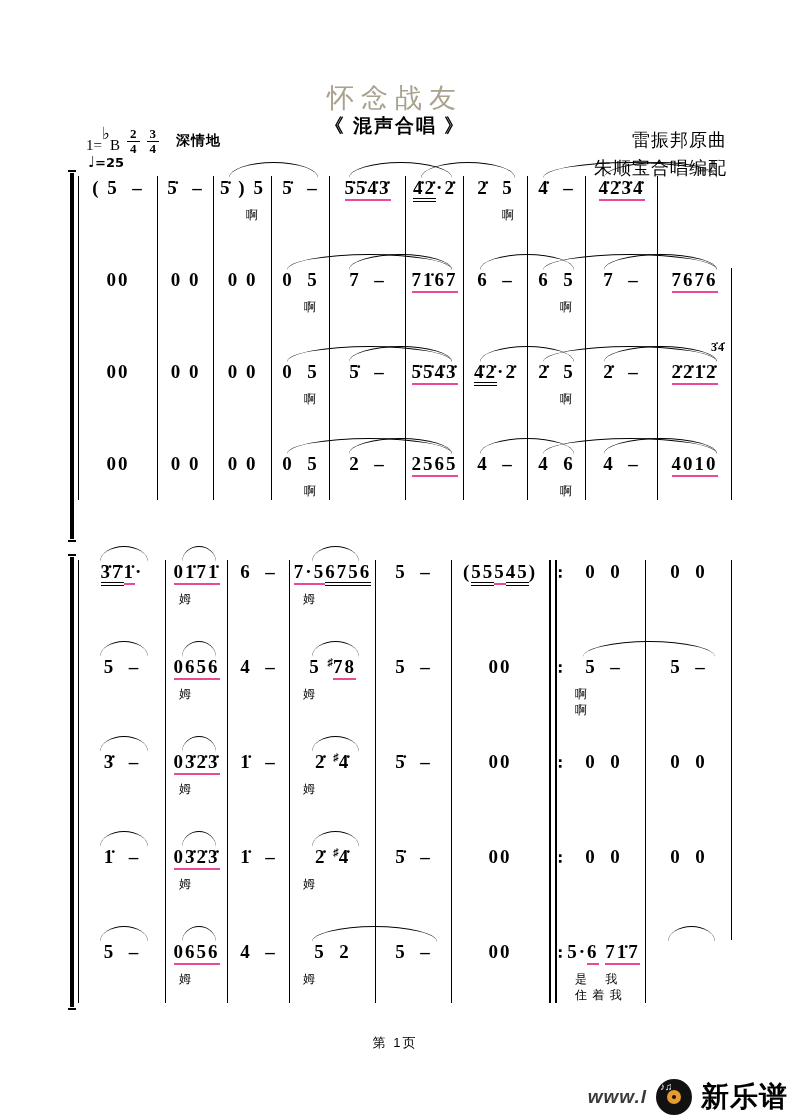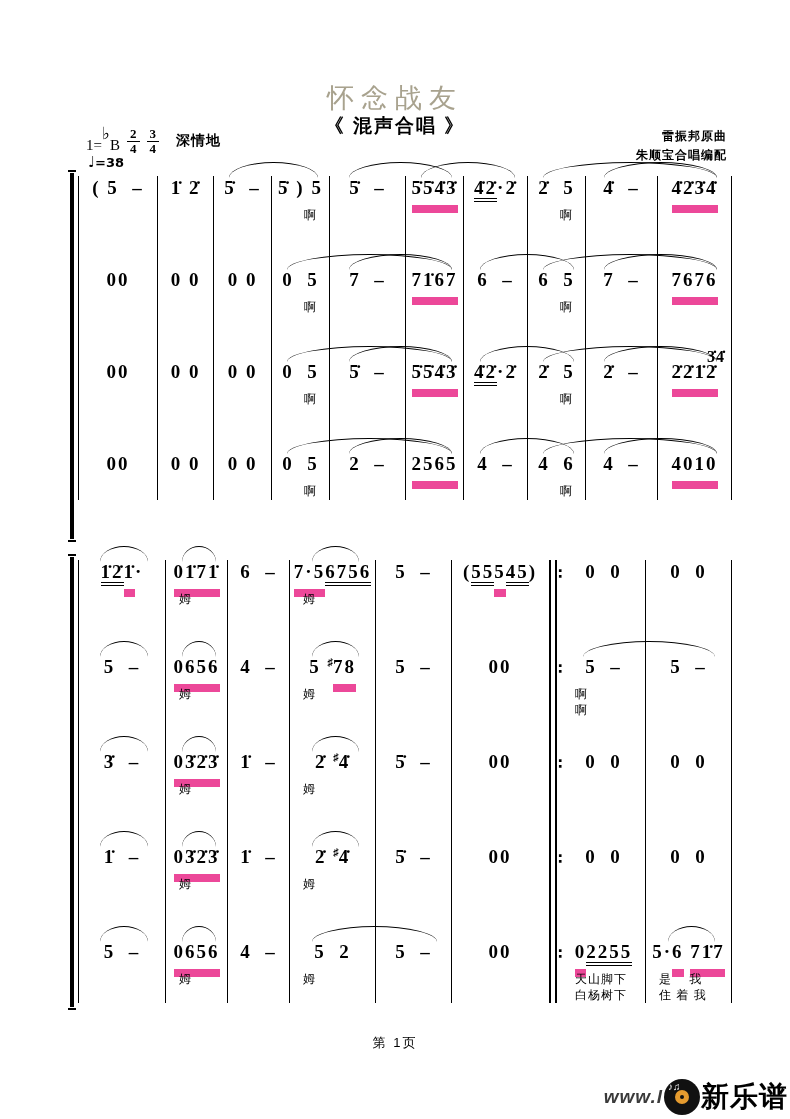--- a/index.html
+++ b/index.html
@@ -17,55 +17,55 @@
   .keyblock .flat{font-size:17px;vertical-align:6px;position:relative;top:-5px;}
   .frac{display:inline-flex;flex-direction:column;align-items:center;line-height:1.05;
         font-size:13px;font-weight:bold;}
   .frac .num{border-bottom:1px solid #000;padding:0 3px;}
   .frac .den{padding:0 3px;}
   .expr{font-family:"Liberation Sans","DejaVu Sans",sans-serif;font-weight:bold;
         font-size:14px;margin-left:10px;letter-spacing:1px;}
   .tempo{position:absolute;left:88px;top:153px;font-size:13px;font-weight:bold;
          font-family:"DejaVu Sans",sans-serif;}
   .tempo .tnote{font-size:15px;}
-  .credits{position:absolute;right:63px;top:127px;text-align:right;font-size:12px;
-           font-weight:bold;line-height:1.55;letter-spacing:1px;}
+  .credits{position:absolute;right:63px;top:127px;text-align:right;font-size:18px;
+           font-weight:normal;line-height:1.55;letter-spacing:1px;}
 
   
   .system{position:absolute;width:654px;}
   .system::before{content:"";position:absolute;left:-8px;top:-3px;bottom:-3px;width:4px;background:#000;}
   .system::after{content:"";position:absolute;left:-10px;top:-6px;bottom:-6px;width:8px;
                  border-top:2px solid #000;border-bottom:2px solid #000;}
   .vrow{position:relative;}
   .cells{display:grid;}
   .cell{position:relative;border-right:1px solid #000;box-sizing:border-box;overflow:visible;}
   .cell:first-child{border-left:1px solid #000;}
   .cell.nb{border-right:none;}
   .notes{font-family:"Liberation Serif","DejaVu Serif",serif;font-weight:bold;
          font-size:19px;letter-spacing:2px;text-align:center;padding-top:1px;white-space:pre;}
-  .u1{border-bottom:8px solid #ec4899;padding-bottom:7px;}
+  .u1{border-bottom:2px solid #ec4899;padding-bottom:1px;}
   .u2{border-bottom:4px double #000;padding-bottom:0;}
   .sharp{font-size:11px;vertical-align:7px;letter-spacing:0;}
-  .grace{position:absolute;top:-20px;right:6px;font-size:16px;font-weight:bold;
-         font-family:"Liberation Serif","DejaVu Serif",serif;letter-spacing:1px;margin-top:8px;}
+  .grace{position:absolute;top:-20px;right:6px;font-size:12px;font-weight:bold;
+         font-family:"Liberation Serif","DejaVu Serif",serif;letter-spacing:1px;}
   .ly{font-size:12px;margin-top:9px;white-space:pre-line;line-height:1.3;letter-spacing:1px;}
   .la-l{text-align:left;padding-left:13px;}
   .la-r{text-align:right;padding-right:12px;}
   .arc{position:absolute;top:-14px;height:15px;border:0 solid #000;border-top-width:1.5px;
        border-radius:50% 50% 0 0 / 100% 100% 0 0;pointer-events:none;}
   .rpt{position:relative;border-right:none;}
   .rpt::before{content:"";position:absolute;left:1px;top:0;bottom:0;width:4px;
                border-left:2px solid #000;border-right:2px solid #000;}
   .rdots{position:absolute;left:10px;top:5px;font-size:15px;font-weight:bold;
          font-family:"DejaVu Sans",sans-serif;}
 
   
   .footer{position:absolute;top:1034px;left:0;right:0;text-align:center;
           font-size:13px;letter-spacing:2px;}
-  .watermark{position:absolute;right:2px;top:1078px;display:flex;align-items:center;gap:1px;}
+  .watermark{position:absolute;right:2px;top:1078px;display:flex;align-items:center;gap:9px;}
   .wm-url{font-style:italic;font-weight:bold;font-size:19px;color:#3a3a3a;letter-spacing:1px;}
   .vinyl{width:36px;height:36px;border-radius:50%;background:#111;position:relative;flex:0 0 auto;}
   .vinyl .hole{position:absolute;inset:11px;border-radius:50%;background:#e59b2f;}
   .vinyl .pin{position:absolute;inset:16px;border-radius:50%;background:#111;}
   .vinyl .vnotes{position:absolute;left:4px;top:3px;color:#fff;font-size:10px;line-height:1;}
   .wm-brand{font-weight:bold;font-size:28px;letter-spacing:1px;color:#000;}
 </style>
 </head>
 <body>
 
@@ -80,36 +80,33 @@
       <span class="num">2</span>
       <span class="den">4</span>
     </span>
     <span class="frac">
       <span class="num">3</span>
       <span class="den">4</span>
     </span>
     <span class="expr">深情地</span>
   </div>
   <div class="tempo">
-    <span class="tnote">♩</span><span>=38</span>
+    <span class="tnote">♩</span><span>=25</span>
   </div>
 
   <div class="credits">
     <div>雷振邦原曲</div>
     <div>朱顺宝合唱编配</div>
   </div>
 
   <div class="system" id="sys0" style="left:78px;top:176px;">
       <div class="vrow" style="height: 92px;">
         <div class="cells" style="grid-template-columns: 80px 56px 58px 58px 76px 58px 64px 58px 72px 74px; height: 92px;">
           <div class="cell">
             <div class="notes">( 5  –</div>
-          </div>
-          <div class="cell">
-            <div class="notes">1̇ 2̇</div>
           </div>
           <div class="cell">
             <div class="notes">5̇  –</div>
           </div>
           <div class="cell">
             <div class="notes">5̇ ) 5</div>
             <div class="ly la-r">啊</div>
           </div>
           <div class="cell">
             <div class="notes">5̇  –</div>
@@ -259,21 +256,21 @@
         <div class="arc" style="left: 271px; width: 103.4px;"></div>
         <div class="arc" style="left: 402px; width: 94.4px;"></div>
         <div class="arc" style="left: 526px; width: 113.2px;"></div>
         <div class="arc" style="left: 464.5px; width: 174.7px;"></div>
       </div>
     </div>
   <div class="system" id="sys1" style="left:78px;top:560px;">
       <div class="vrow" style="height: 95px;">
         <div class="cells" style="grid-template-columns: 88px 62px 62px 86px 76px 96px 14px 84px 86px; height: 95px;">
           <div class="cell">
-            <div class="notes"><span class="u2">1̇2̇</span><span class="u1">1̇</span>·</div>
+            <div class="notes"><span class="u2">3̇7̇</span><span class="u1">1̇</span>·</div>
           </div>
           <div class="cell">
             <div class="notes"><span class="u1">01̇71̇</span></div>
             <div class="ly la-l">姆</div>
           </div>
           <div class="cell">
             <div class="notes">6  –</div>
           </div>
           <div class="cell">
             <div class="notes"><span class="u1">7·5</span><span class="u2">6756</span></div>
@@ -427,25 +424,20 @@
             <div class="ly la-l">姆</div>
           </div>
           <div class="cell">
             <div class="notes">5  –</div>
           </div>
           <div class="cell nb">
             <div class="notes">00</div>
           </div>
           <div class="cell rpt">
             <span class="rdots">∶</span>
-          </div>
-          <div class="cell">
-            <div class="notes"><span class="u1">0</span><span class="u2">22</span><span class="u2">55</span></div>
-            <div class="ly la-l">天山脚下
-白杨树下</div>
           </div>
           <div class="cell">
             <div class="notes">5·<span class="u1">6</span> <span class="u1">71̇7</span></div>
             <div class="ly la-l">是　 我
 住 着 我</div>
           </div>
         </div>
         <div class="arc" style="left: 22px; width: 48.4px;"></div>
         <div class="arc" style="left: 103.5px; width: 34.1px;"></div>
         <div class="arc" style="left: 233.5px; width: 125.3px;"></div>

